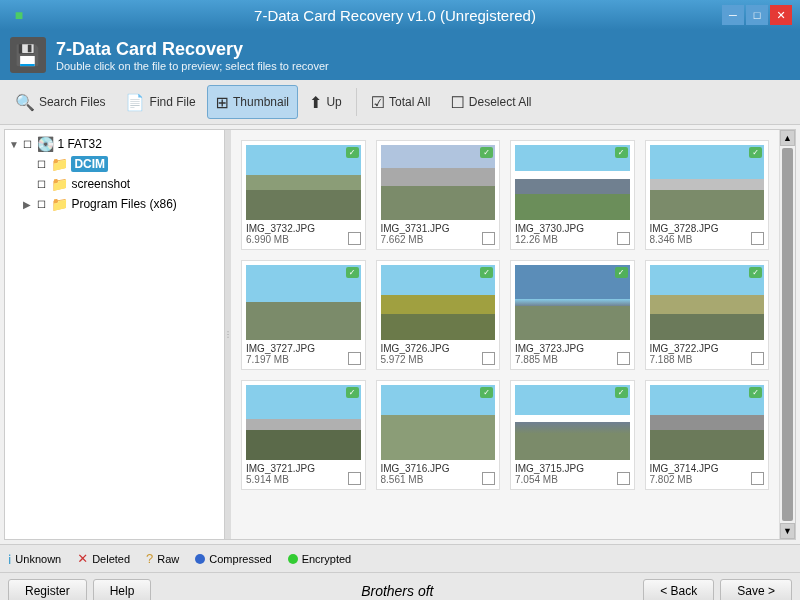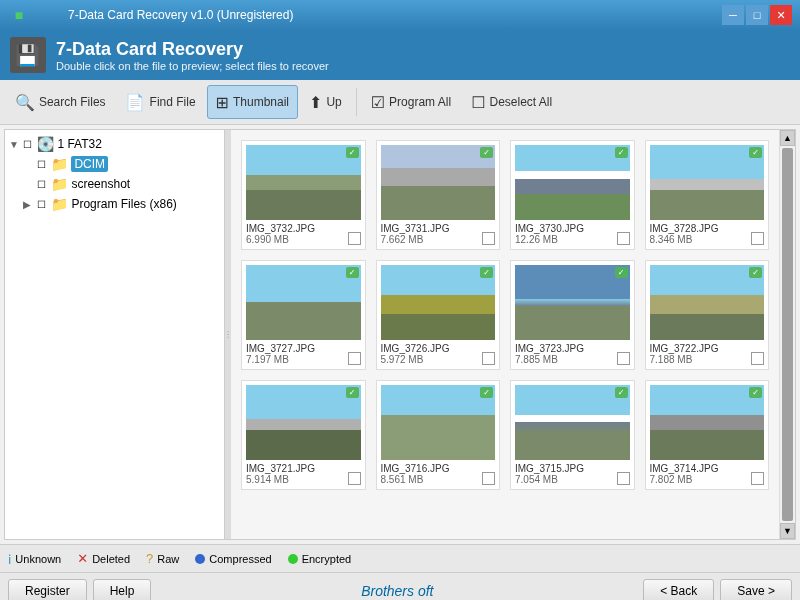--- a/index.html
+++ b/index.html
@@ -8,21 +8,21 @@
     
     .title-bar {
       background: linear-gradient(to bottom, #4a9fd4, #2e7fb5);
       height: 30px;
       display: flex;
       align-items: center;
       justify-content: space-between;
       padding: 0 8px;
       color: white;
     }
-    .title-bar-text { font-size: 12px; flex: 1; }
+    .title-bar-text { font-size: 15px; flex: 1; text-align: center; }
     .title-controls { display: flex; gap: 2px; }
     .title-btn {
       width: 22px; height: 20px;
       display: flex; align-items: center; justify-content: center;
       font-size: 11px; cursor: pointer; border: none;
       color: white; background: transparent;
     }
     .title-btn.close { background: #e53935; }
     .title-btn.minimize { background: #5a9fd4; }
     .title-btn.maximize { background: #5a9fd4; }
@@ -94,21 +94,21 @@
       display: flex;
       align-items: center;
       padding: 2px 0;
       cursor: pointer;
       white-space: nowrap;
     }
     .tree-toggle { width: 14px; font-size: 10px; color: #666; }
     .tree-checkbox { width: 14px; font-size: 10px; }
     .tree-icon { margin-right: 3px; font-size: 14px; }
     .tree-label { font-size: 12px; }
-    .tree-label.selected { background: #3399cc; color: white; padding: 1px 3px; border-radius: 2px; }
+    .tree-label.selected { background: #3399cc; color: white; padding: 1px 3px; border-radius: 2px; font-weight: bold; }
     .tree-children { padding-left: 14px; }
 
     
     .splitter {
       width: 6px;
       background: #ddd;
       cursor: col-resize;
       display: flex;
       align-items: center;
       justify-content: center;
@@ -217,21 +217,21 @@
     .bottom-left { display: flex; gap: 6px; }
     .bottom-right { display: flex; gap: 6px; }
     .bottom-btn {
       padding: 4px 16px;
       background: linear-gradient(to bottom, #f8f8f8, #e0e0e0);
       border: 1px solid #bbb;
       border-radius: 3px;
       cursor: pointer;
       font-size: 12px;
     }
-    .watermark { font-size: 14px; color: #0369a1; font-style: italic; }
+    .watermark { font-size: 14px; color: #000000; font-style: italic; }
   </style>
 </head>
 <body>
 
 <div class="title-bar">
   <div style="width:60px; display:flex; gap:2px;">
     <div class="title-btn" style="color:#4dcc66; font-size:14px;">■</div>
   </div>
   <div class="title-bar-text">7-Data Card Recovery v1.0 (Unregistered)</div>
   <div class="title-controls">
@@ -264,21 +264,21 @@
     <span class="toolbar-icon">⊞</span>
     <span>Thumbnail</span>
   </button>
   <button class="toolbar-btn">
     <span class="toolbar-icon">⬆</span>
     <span>Up</span>
   </button>
   <div class="toolbar-sep"></div>
   <button class="toolbar-btn">
     <span class="toolbar-icon">☑</span>
-    <span>Program All</span>
+    <span>Total All</span>
   </button>
   <button class="toolbar-btn">
     <span class="toolbar-icon">☐</span>
     <span>Deselect All</span>
   </button>
 </div>
 
 <div class="main-content">
 
   <div class="tree-panel">

